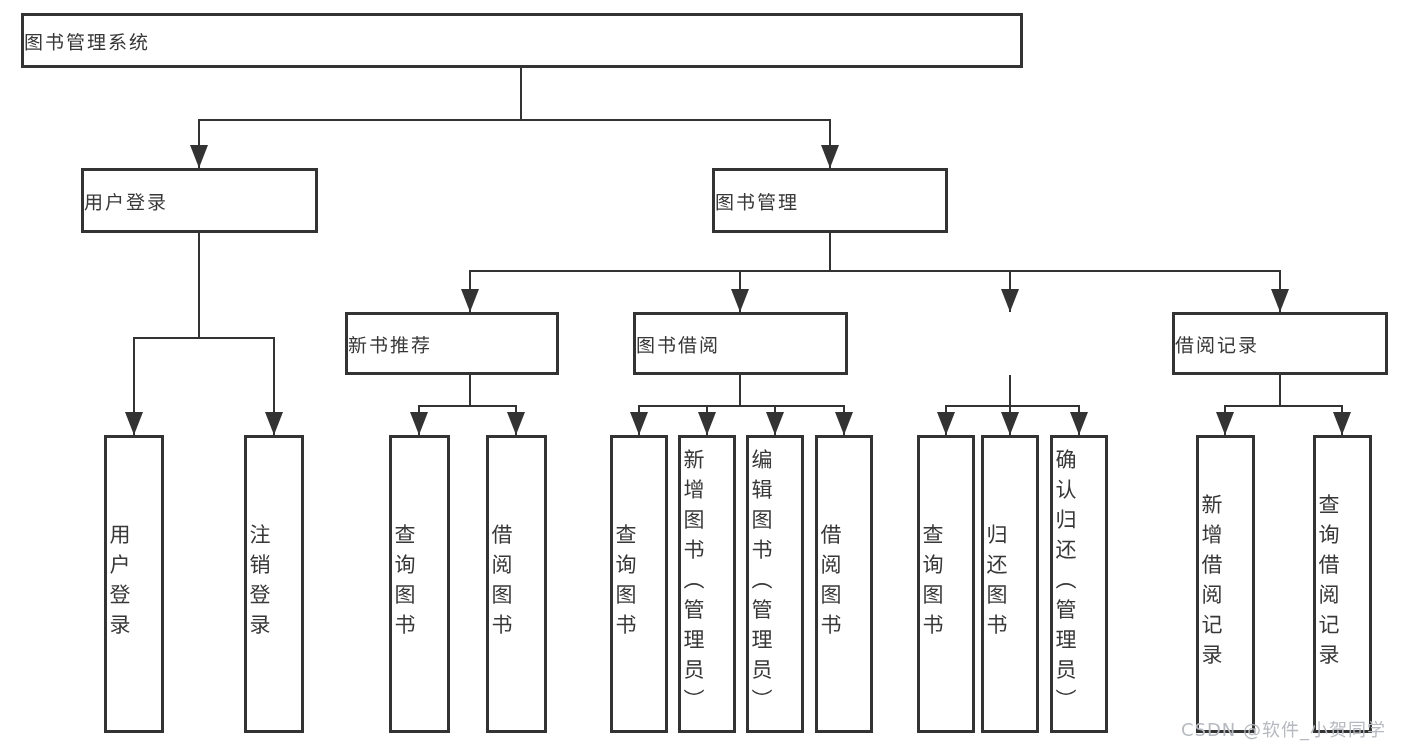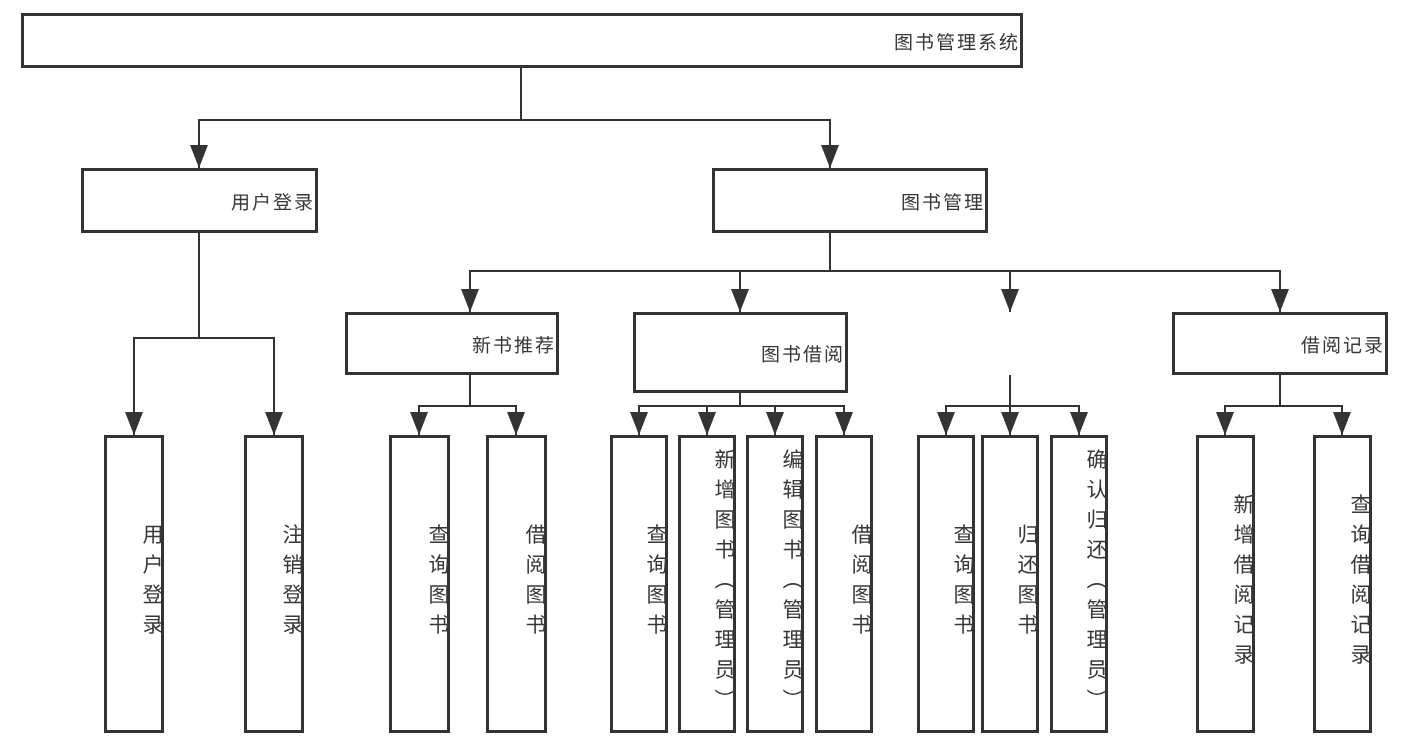--- a/index.html
+++ b/index.html
@@ -2,21 +2,21 @@
 <html lang="zh-CN"><head>
 <meta charset="utf-8">
 <style>
   html,body{margin:0;padding:0;background:#ffffff;}
   .canvas{
     position:relative;width:1405px;height:747px;background:#ffffff;overflow:hidden;
     font-family:"DejaVu Sans","Liberation Sans",sans-serif;color:#383838;
   }
   .box{
     position:absolute;box-sizing:border-box;background:#ffffff;
-    border:3px solid #333333;display:flex;align-items:center;justify-content:flex-end;
+    border:3px solid #333333;display:flex;align-items:center;justify-content:flex-start;
     z-index:2;
   }
   .hlabel{font-size:19px;letter-spacing:2px;white-space:nowrap;color:#383838;}
   .vlabel{
     writing-mode:vertical-lr;text-orientation:mixed;
     font-size:21px;letter-spacing:9px;line-height:1;color:#383838;white-space:nowrap;
   }
   .line{position:absolute;background:#333333;z-index:1;}
   .arrow{
     position:absolute;width:0;height:0;z-index:1;
@@ -92,28 +92,28 @@
   <div class="arrow" style="left:1216px;top:412px"></div>
   <div class="arrow" style="left:1333px;top:412px"></div>
 
   <div class="box" style="left:21px;top:13px;width:1002px;height:55px">
     <span class="hlabel">图书管理系统</span>
   </div>
 
   <div class="box" style="left:81px;top:168px;width:237px;height:65px">
     <span class="hlabel">用户登录</span>
   </div>
-  <div class="box" style="left:712px;top:168px;width:276px;height:65px">
+  <div class="box" style="left:712px;top:168px;width:236px;height:65px">
     <span class="hlabel">图书管理</span>
   </div>
 
   <div class="box" style="left:345px;top:312px;width:214px;height:63px">
     <span class="hlabel">新书推荐</span>
   </div>
-  <div class="box" style="left:633px;top:312px;width:215px;height:81px">
+  <div class="box" style="left:633px;top:312px;width:215px;height:63px">
     <span class="hlabel">图书借阅</span>
   </div>
   <div class="box" style="left:1172px;top:312px;width:216px;height:63px">
     <span class="hlabel">借阅记录</span>
   </div>
 
   <div class="box" style="left:104px;top:435px;width:60px;height:298px">
     <span class="vlabel">用户登录</span>
   </div>
   <div class="box" style="left:244px;top:435px;width:60px;height:298px">
@@ -150,14 +150,15 @@
     <span class="vlabel">确认归还（管理员）</span>
   </div>
 
   <div class="box" style="left:1196px;top:435px;width:59px;height:298px">
     <span class="vlabel">新增借阅记录</span>
   </div>
   <div class="box" style="left:1313px;top:435px;width:59px;height:298px">
     <span class="vlabel">查询借阅记录</span>
   </div>
 
+  <div class="watermark">CSDN @软件_小贺同学</div>
 
 </div>
 
 </body></html>

